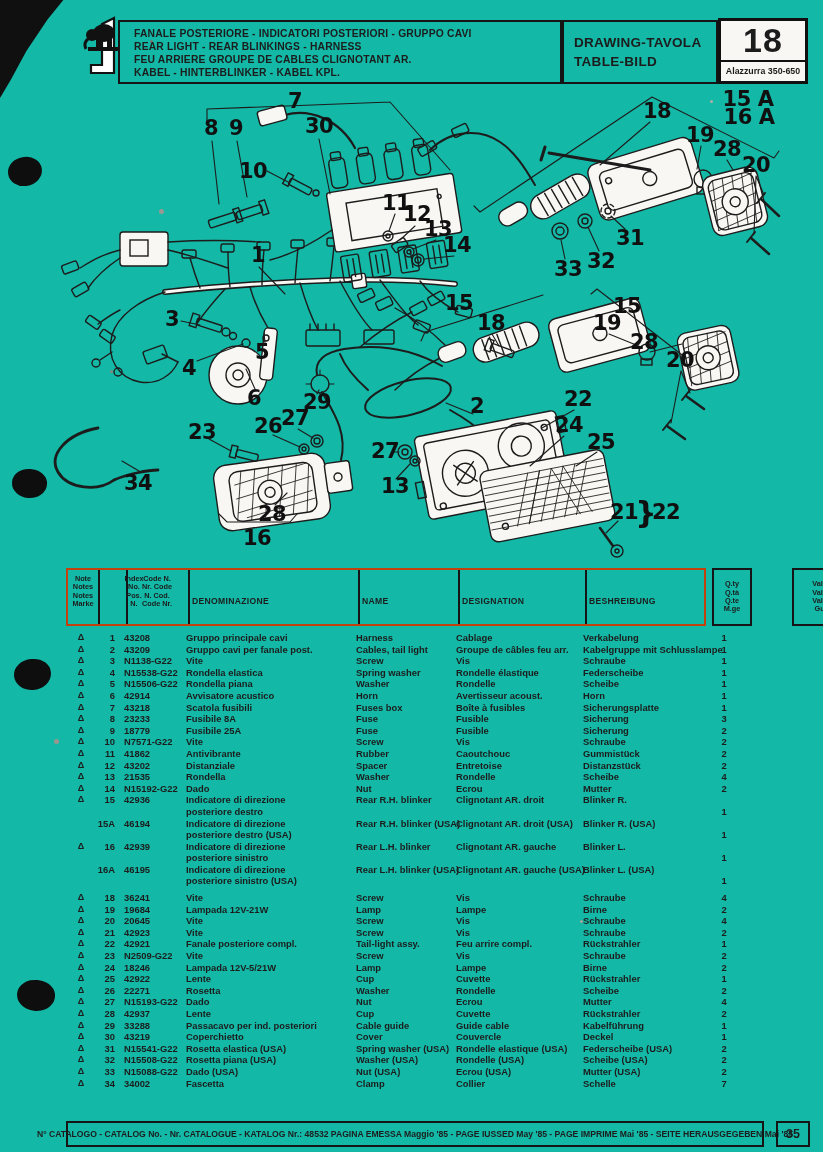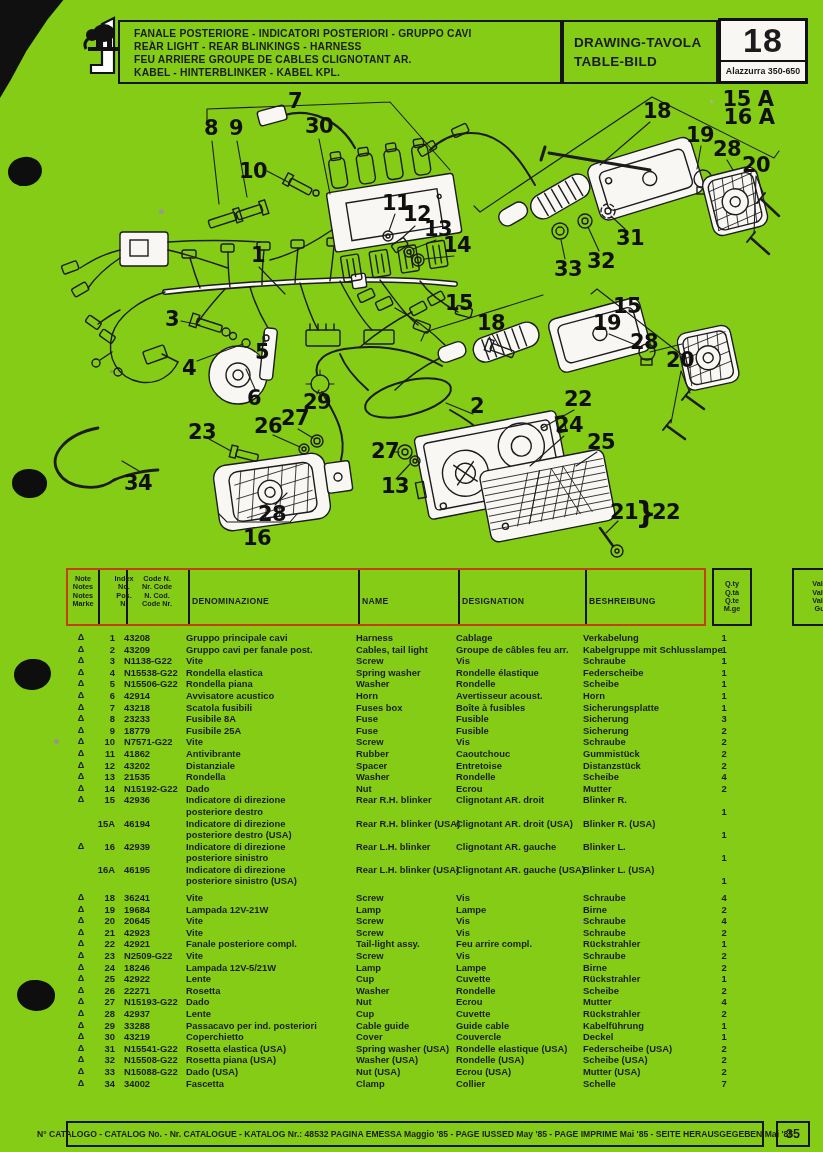--- a/index.html
+++ b/index.html
@@ -1,16 +1,16 @@
 <!DOCTYPE html>
 <html><head>
 <meta charset="utf-8">
 <style>
   html,body{margin:0;padding:0;background:#d8d6d0}
-  .page{position:relative;width:823px;height:1152px;background:#84cc16;font-family:"Liberation Sans",sans-serif;color:#1c1c1c;overflow:hidden}
+  .page{position:relative;width:823px;height:1152px;background:#14b8a6;font-family:"Liberation Sans",sans-serif;color:#1c1c1c;overflow:hidden}
   
   .corner-tear{position:absolute;left:0;top:0;width:88px;height:98px;background:#101010;
     clip-path:polygon(0 0,72% 0,54% 20%,30% 52%,12% 82%,0 100%)}
   .blob{position:absolute;background:#0e0e0e;border-radius:50% 48% 52% 50%}
   .blob1{left:8px;top:157px;width:34px;height:29px;transform:rotate(-8deg)}
   .blob2{left:12px;top:469px;width:35px;height:29px;transform:rotate(5deg)}
   .blob3{left:14px;top:659px;width:37px;height:31px;transform:rotate(-4deg)}
   .blob4{left:17px;top:980px;width:38px;height:31px;transform:rotate(7deg)}
   .specks{position:absolute;left:150px;top:40px;width:3px;height:3px;background:#777;border-radius:50%;
     box-shadow:10px 170px 0 1px #9a9890,-40px 330px 0 0 #8a887f,560px 60px 0 0 #b0aea6,430px 880px 0 0 #a5a39a,-95px 700px 0 1px #98968d}
@@ -451,21 +451,21 @@
     <div class="vln" style="left:120px"></div>
     <div class="vln" style="left:290px"></div>
     <div class="vln" style="left:390px"></div>
     <div class="vln" style="left:517px"></div>
     <div class="hstack" style="left:0;width:30px">
       <div>Note</div>
         <div>Notes</div>
       <div>Notes</div>
         <div>Marke</div>
     </div>
-    <div class="hstack" style="left:30px;width:52px">
+    <div class="hstack" style="left:40px;width:52px">
       <div>Index</div>
         <div>No.</div>
       <div>Pos.</div>
         <div>N.</div>
     </div>
     <div class="hstack" style="left:58px;width:62px">
       <div>Code N.</div>
         <div>Nr. Code</div>
       <div>N. Cod.</div>
         <div>Code Nr.</div>

